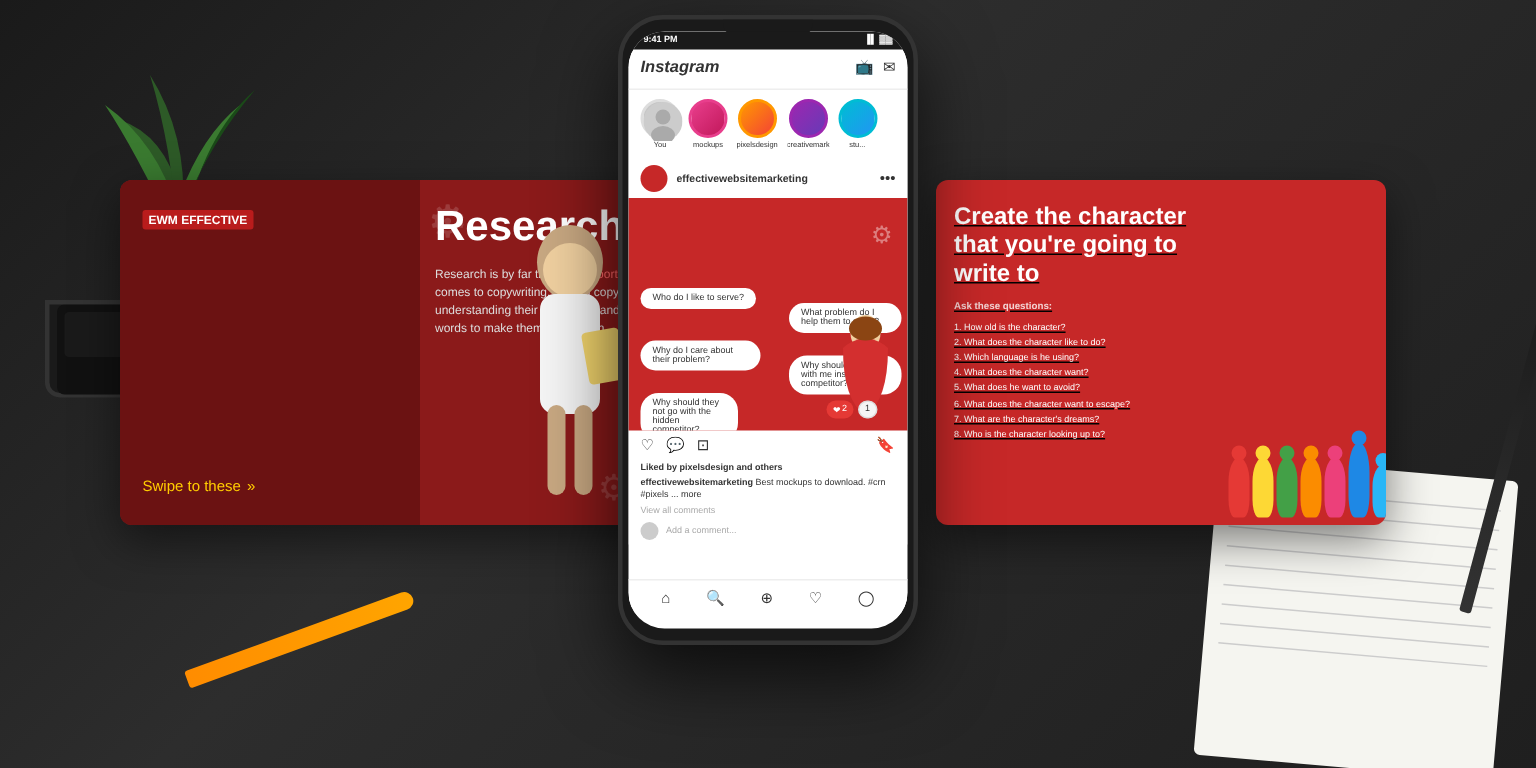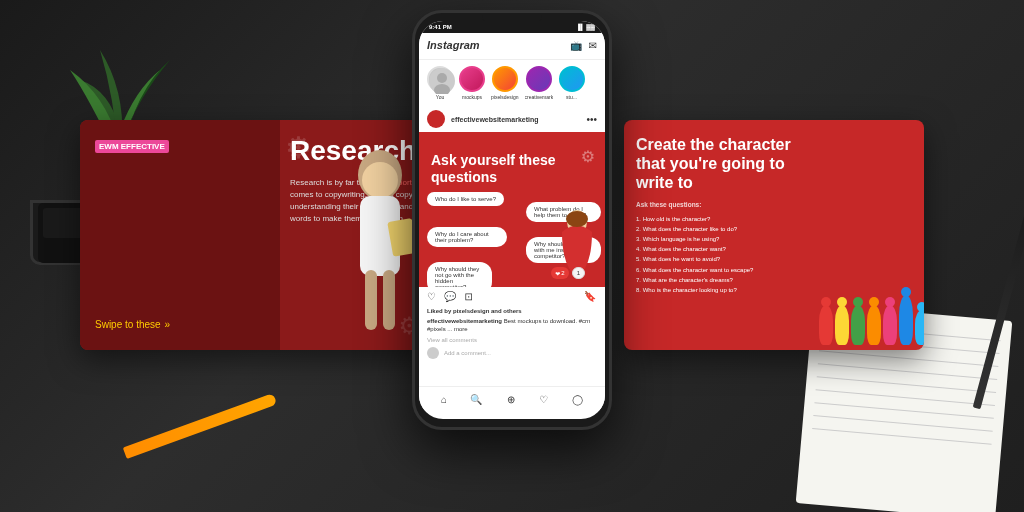--- a/index.html
+++ b/index.html
@@ -112,21 +112,21 @@
       justify-content: space-between;
     }
 
     .banner-logo {
       display: flex;
       align-items: center;
       gap: 4px;
     }
 
     .logo-badge {
-      background: #ec4899;
+      background: #b91c1c;
       color: white;
       font-size: 8px;
       font-weight: bold;
       padding: 2px 4px;
       border-radius: 2px;
     }
 
     .banner-title {
       color: white;
       font-size: 22px;
@@ -226,21 +226,21 @@
     .insta-logo {
       font-size: 11px;
       font-style: italic;
       font-weight: bold;
       color: #333;
     }
 
     .insta-top-row {
       display: flex;
       justify-content: space-between;
-      align-items: flex-end;
+      align-items: flex-start;
       margin-bottom: 4px;
     }
 
     .insta-icons-right {
       display: flex;
       gap: 6px;
       font-size: 10px;
       color: #333;
     }
 
@@ -445,20 +445,21 @@
       position: absolute;
       right: 100px;
       top: 120px;
       width: 300px;
       height: 230px;
       background: #c62828;
       border-radius: 8px;
       overflow: hidden;
       box-shadow: 0 10px 30px rgba(0,0,0,0.5);
       display: flex;
+      text-decoration: underline;
     }
 
     .right-card-left {
       flex: 1;
       padding: 15px 12px;
     }
 
     .right-card-title {
       color: white;
       font-size: 16px;
@@ -702,21 +703,20 @@
       </div>
     </div>
 
     <div class="insta-post-header">
       <div class="post-avatar"></div>
       <span class="post-username">effectivewebsitemarketing</span>
       <span class="post-dots">•••</span>
     </div>
 
     <div class="post-image">
-      <div class="post-image-title">Ask yourself these questions</div>
       <span class="gear-icon-post">⚙</span>
 
       <div class="post-question-bubble bubble1">Who do I like to serve?</div>
       <div class="post-question-bubble bubble2">What problem do I help them to solve?</div>
       <div class="post-question-bubble bubble3">Why do I care about their problem?</div>
       <div class="post-question-bubble bubble4">Why should they go with me instead of a competitor?</div>
       <div class="post-question-bubble bubble5">Why should they not go with the hidden competitor?</div>
 
       <svg style="position:absolute;right:8px;bottom:0;width:40px;height:80px;" viewBox="0 0 40 80">
         <ellipse cx="20" cy="15" rx="10" ry="12" fill="#f0d0a0"></ellipse>

